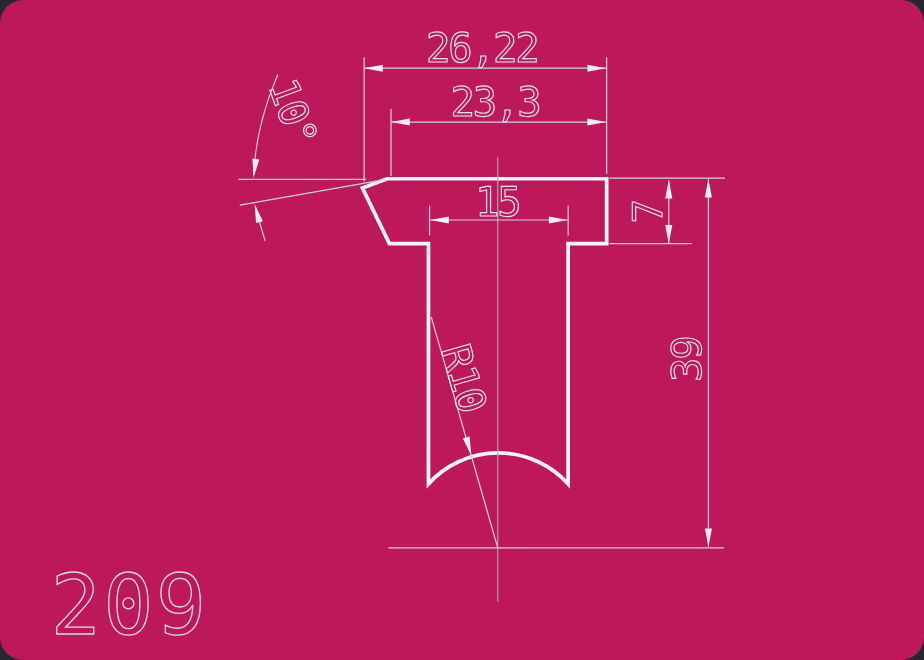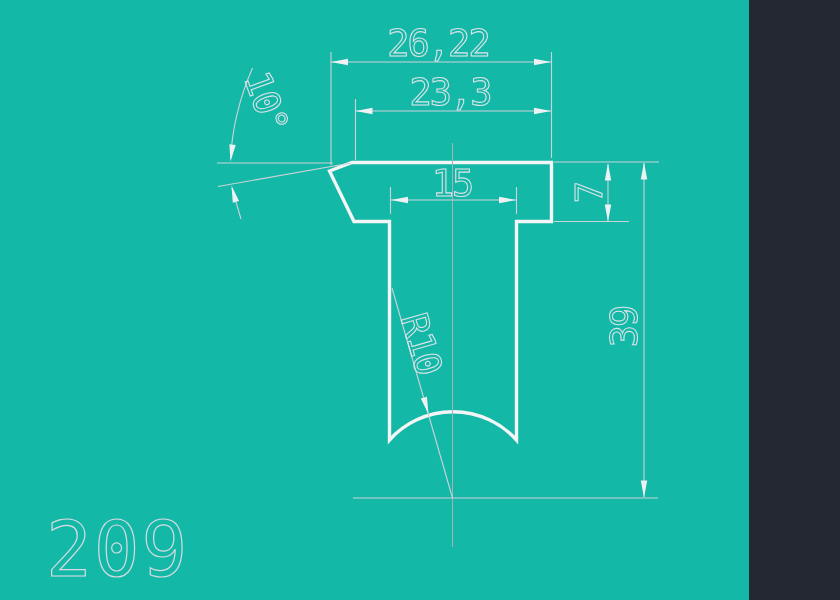--- a/index.html
+++ b/index.html
@@ -2,25 +2,26 @@
 <html><head>
 <meta charset="utf-8">
 <style>
   html, body {
     margin: 0;
     padding: 0;
     background: #232833;
   }
   .canvas {
     position: relative;
-    width: 749px;
+    width: 840px;
     height: 600px;
-    background: #14b8a6;
+    background: #be185d;
     overflow: hidden;
     font-family: "DejaVu Sans Mono", monospace;
+    border-radius: 21px;
   }
   svg { display: block; }
 
   .profile {
     fill: none;
     stroke: #f3f5f7;
     stroke-width: 3.4;
     stroke-linejoin: miter;
     stroke-linecap: butt;
   }

